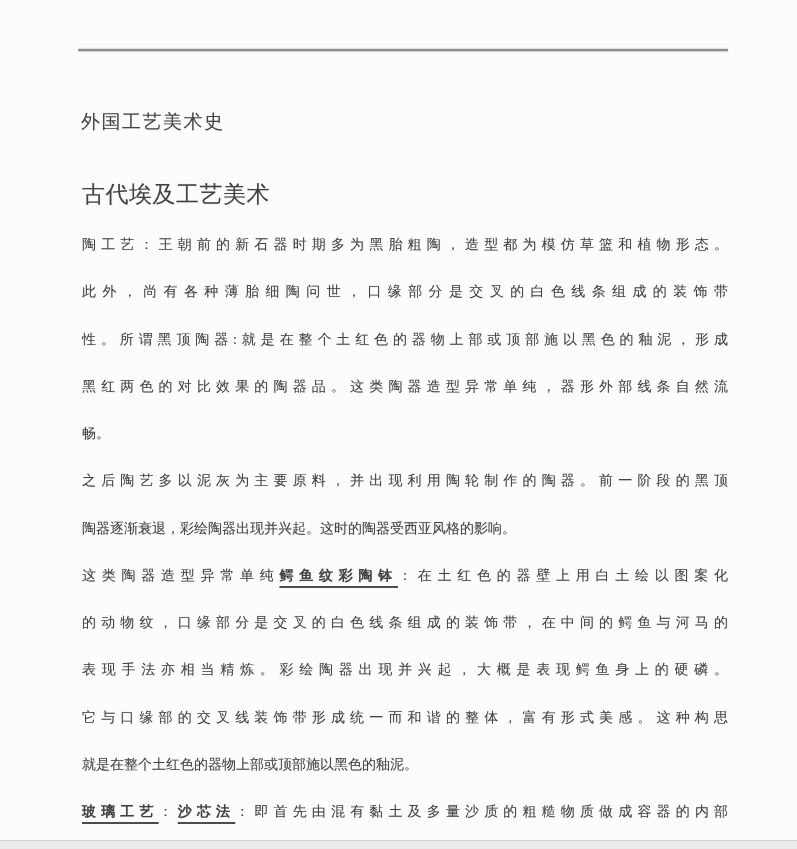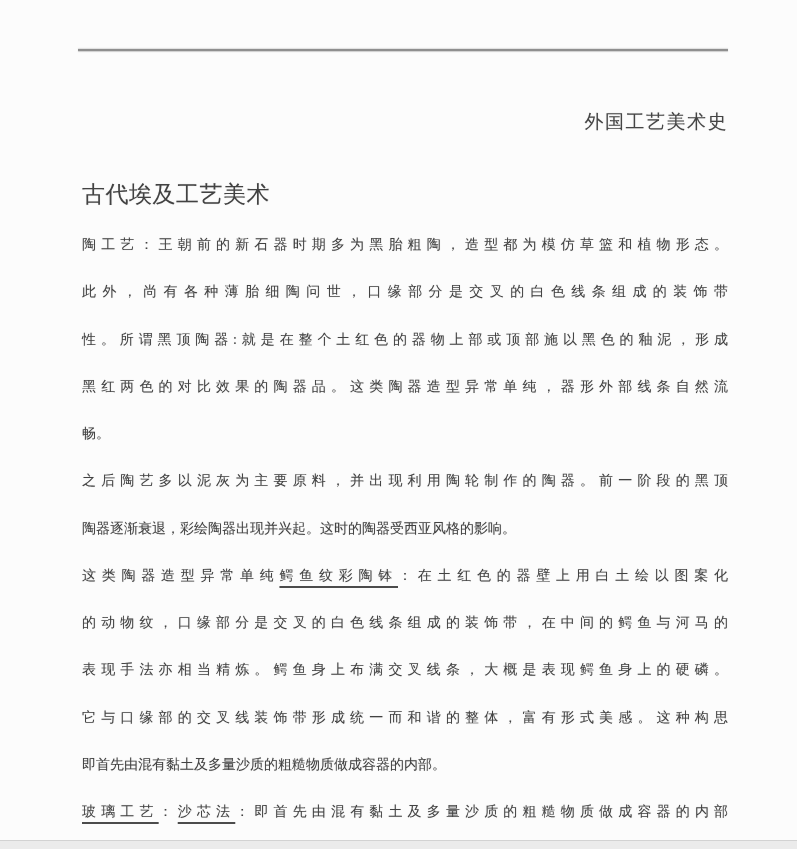--- a/index.html
+++ b/index.html
@@ -27,21 +27,21 @@
     background: #8f8f8f;
     box-shadow: 0 1px 1px rgba(150,150,150,0.45), 0 -1px 1px rgba(170,170,170,0.35);
   }
   .title {
     position: absolute;
     left: 81px;
     top: 98px;
     width: 647px;
     height: 48px;
     line-height: 48px;
-    text-align: right;
+    text-align: left;
     font-size: 19px;
     letter-spacing: 1.5px;
     color: #454545;
     text-shadow: 0 0 1px rgba(80,80,80,0.25);
   }
   .heading {
     position: absolute;
     left: 82px;
     top: 171px;
     width: 647px;
@@ -68,20 +68,21 @@
   }
   .line.short {
     text-align: left;
     text-align-last: left;
   }
   .u {
     text-decoration: underline;
     text-decoration-thickness: 1.5px;
     text-decoration-color: #4c4c4c;
     text-underline-offset: 6px;
+    font-weight: bold;
   }
   .bottom-edge {
     position: absolute;
     left: 0;
     top: 840px;
     width: 797px;
     height: 9px;
     background: #ebebeb;
     border-top: 1px solid #d2d2d2;
   }
@@ -96,19 +97,19 @@
   <div class="lines">
     <div class="line">陶工艺：王朝前的新石器时期多为黑胎粗陶，造型都为模仿草篮和植物形态。</div>
     <div class="line">此外，尚有各种薄胎细陶问世，口缘部分是交叉的白色线条组成的装饰带</div>
     <div class="line">性。所谓黑顶陶器:就是在整个土红色的器物上部或顶部施以黑色的釉泥，形成</div>
     <div class="line">黑红两色的对比效果的陶器品。这类陶器造型异常单纯，器形外部线条自然流</div>
     <div class="line short">畅。</div>
     <div class="line">之后陶艺多以泥灰为主要原料，并出现利用陶轮制作的陶器。前一阶段的黑顶</div>
     <div class="line short">陶器逐渐衰退，彩绘陶器出现并兴起。这时的陶器受西亚风格的影响。</div>
     <div class="line"><span>这类陶器造型异常单纯</span><span class="u">鳄鱼纹彩陶钵</span><span>：在土红色的器壁上用白土绘以图案化</span></div>
     <div class="line">的动物纹，口缘部分是交叉的白色线条组成的装饰带，在中间的鳄鱼与河马的</div>
-    <div class="line">表现手法亦相当精炼。鳄鱼身上布满交叉线条，大概是表现鳄鱼身上的硬磷。</div>
+    <div class="line">表现手法亦相当精炼。彩绘陶器出现并兴起，大概是表现鳄鱼身上的硬磷。</div>
     <div class="line">它与口缘部的交叉线装饰带形成统一而和谐的整体，富有形式美感。这种构思</div>
-    <div class="line short">即首先由混有黏土及多量沙质的粗糙物质做成容器的内部。</div>
+    <div class="line short">就是在整个土红色的器物上部或顶部施以黑色的釉泥。</div>
     <div class="line"><span class="u">玻璃工艺</span><span>：</span><span class="u">沙芯法</span><span>：</span><span>即首先由混有黏土及多量沙质的粗糙物质做成容器的内部</span></div>
   </div>
   <div class="bottom-edge"></div>
 </div>
 
 </body></html>

